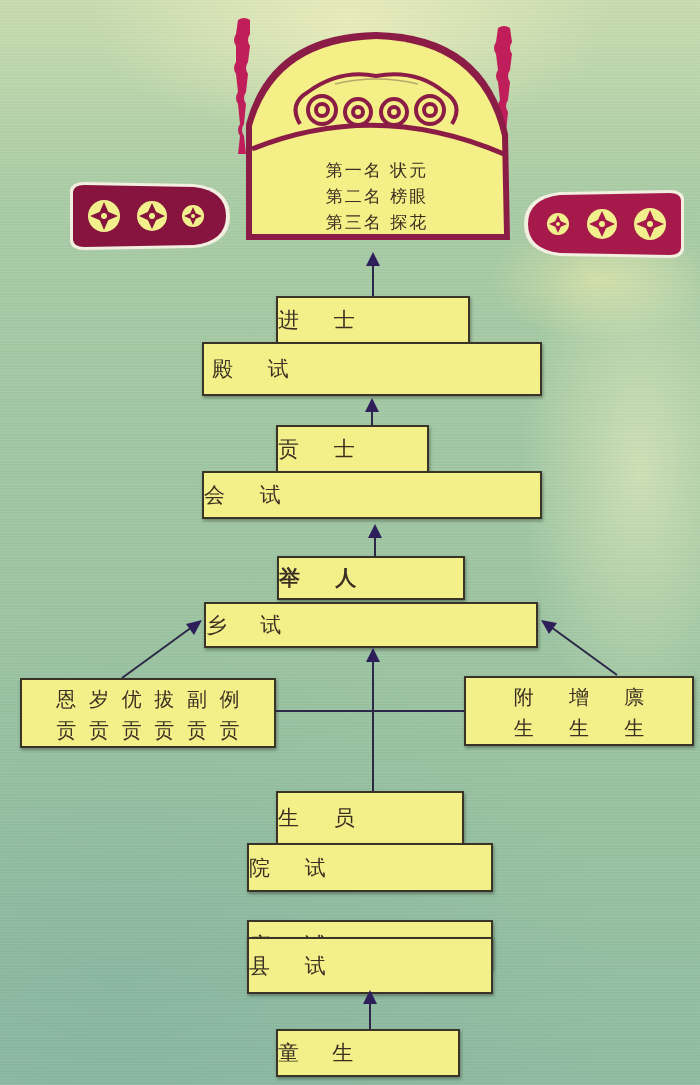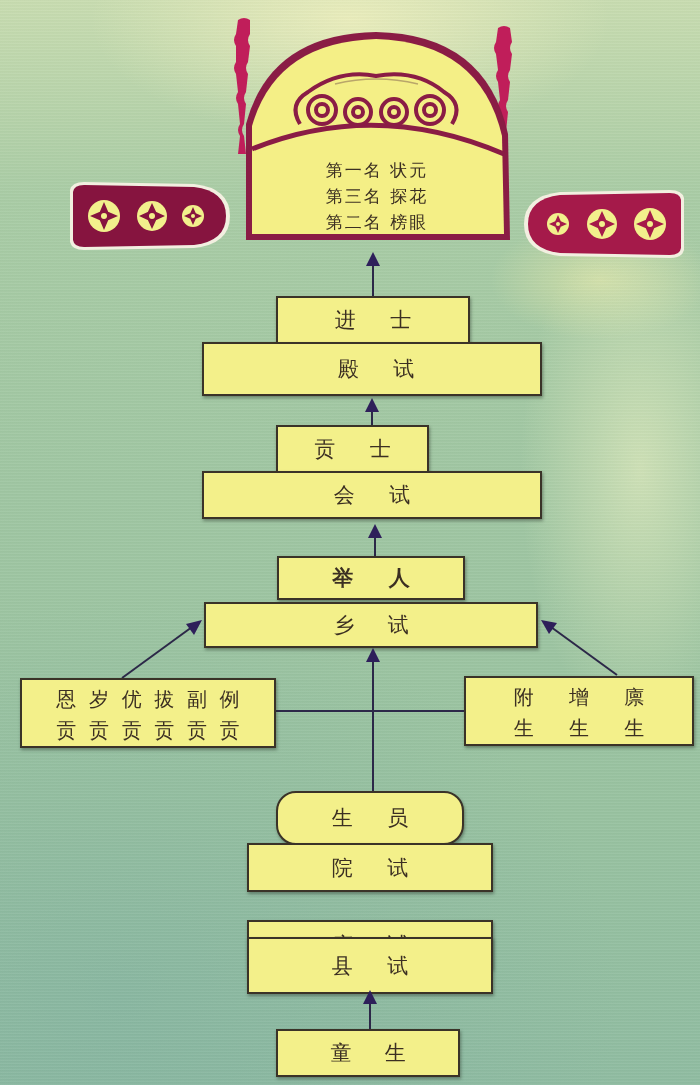--- a/index.html
+++ b/index.html
@@ -13,21 +13,21 @@
         radial-gradient(ellipse 500px 400px at 120px 1000px, rgba(120,170,160,0.35), rgba(120,170,160,0) 100%),
         linear-gradient(180deg, #c8dcb0 0%, #a9cca5 18%, #9fc6a2 45%, #98c2a0 75%, #8fbca1 100%);
     }
     .texture {
       position: absolute; inset: 0; pointer-events: none;
       background: repeating-linear-gradient(0deg, rgba(255,255,255,0.05) 0px, rgba(255,255,255,0.05) 1px, rgba(0,0,0,0.03) 2px, rgba(0,0,0,0) 3px);
     }
     .box {
       position: absolute; background: #f3f08a;
       border: 2px solid #3a3328; box-sizing: border-box;
-      display: flex; align-items: center; justify-content: center;
+      display: flex; align-items: center; justify-content: flex-start;
       color: #3b2f22; font-size: 21px; letter-spacing: 14px;
       box-shadow: 1px 2px 3px rgba(40,50,40,0.45);
     }
     .box span { margin-right: -14px; }
     .arrow-line { position: absolute; background: #2c2848; width: 2px; }
     .arrow-head {
       position: absolute; width: 0; height: 0;
       border-left: 7px solid transparent; border-right: 7px solid transparent;
       border-bottom: 14px solid #2e1f5a;
     }
@@ -70,22 +70,22 @@
     <circle cx="164" cy="98" r="13"></circle>
     <circle cx="164" cy="98" r="5"></circle>
     <circle cx="200" cy="96" r="14"></circle>
     <circle cx="200" cy="96" r="6"></circle>
   </g>
   <path d="M105 70 Q146 60 188 70" fill="none" stroke="#b9a66a" stroke-width="1.5"></path>
 </svg>
 
 <div class="crown-text">
   <div><span>第一名</span> <span>状元</span></div>
+  <div><span>第二名</span> <span>榜眼</span></div>
   <div><span>第三名</span> <span>探花</span></div>
-  <div><span>第二名</span> <span>榜眼</span></div>
 </div>
 
 <svg class="wing" style="left:64px; top:180px; width:170px; height:72px;" viewBox="0 0 170 72">
   <path d="M6 10 Q8 2 20 2 L130 4 Q166 8 166 36 Q166 64 130 68 L20 70 Q8 70 6 62 Z" fill="#f2efe0"></path>
   <path d="M9 12 Q10 5 20 5 L130 7 Q162 11 162 36 Q162 61 130 65 L20 67 Q10 67 9 60 Z" fill="#86143f"></path>
   <g>
     <circle cx="40" cy="36" r="16" fill="#f2f08c"></circle>
       <path d="M40 22 L46 36 L40 50 L34 36 Z M26 36 L40 30 L54 36 L40 42 Z" fill="#86143f"></path>
       <circle cx="40" cy="36" r="3" fill="#f2f08c"></circle>
   </g>
@@ -188,21 +188,21 @@
       <span>增</span>
       <span>廪</span>
   </div>
   <div class="side-row" style="margin-top:4px;">
     <span>生</span>
       <span>生</span>
       <span>生</span>
   </div>
 </div>
 
-<div class="box" style="left:276px; top:791px; width:188px; height:54px;border-radius:20px;">
+<div class="box" style="left:276px; top:791px; width:188px; height:54px;">
     <span>生 员</span>
   </div>
 <div class="box" style="left:247px; top:843px; width:246px; height:49px;">
     <span>院 试</span>
   </div>
 <div class="box" style="left:247px; top:920px; width:246px; height:49px;">
     <span>府 试</span>
   </div>
 <div class="box" style="left:247px; top:937px; width:246px; height:57px;">
     <span>县 试</span>

